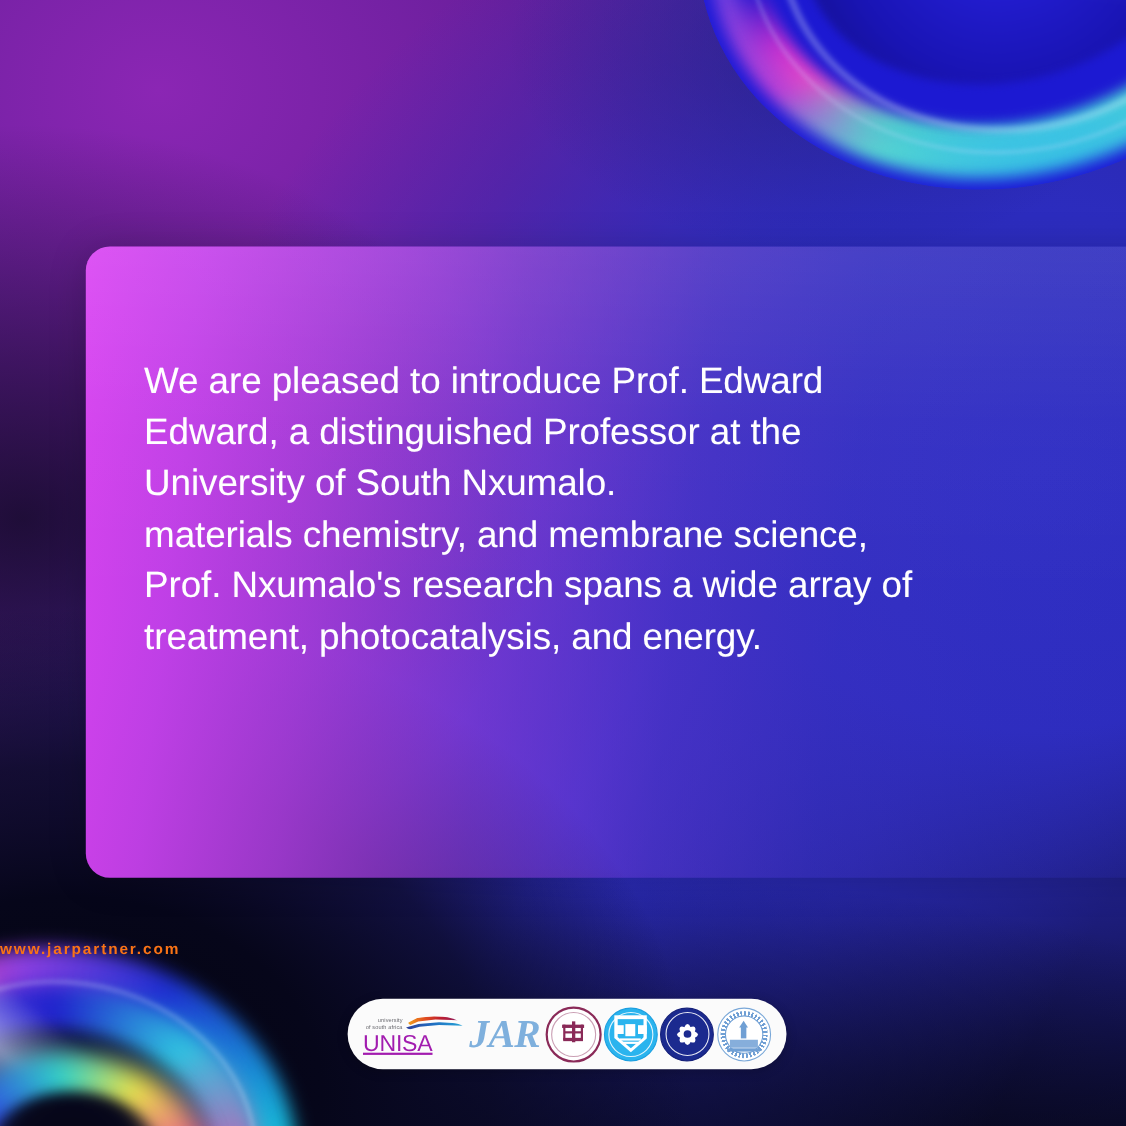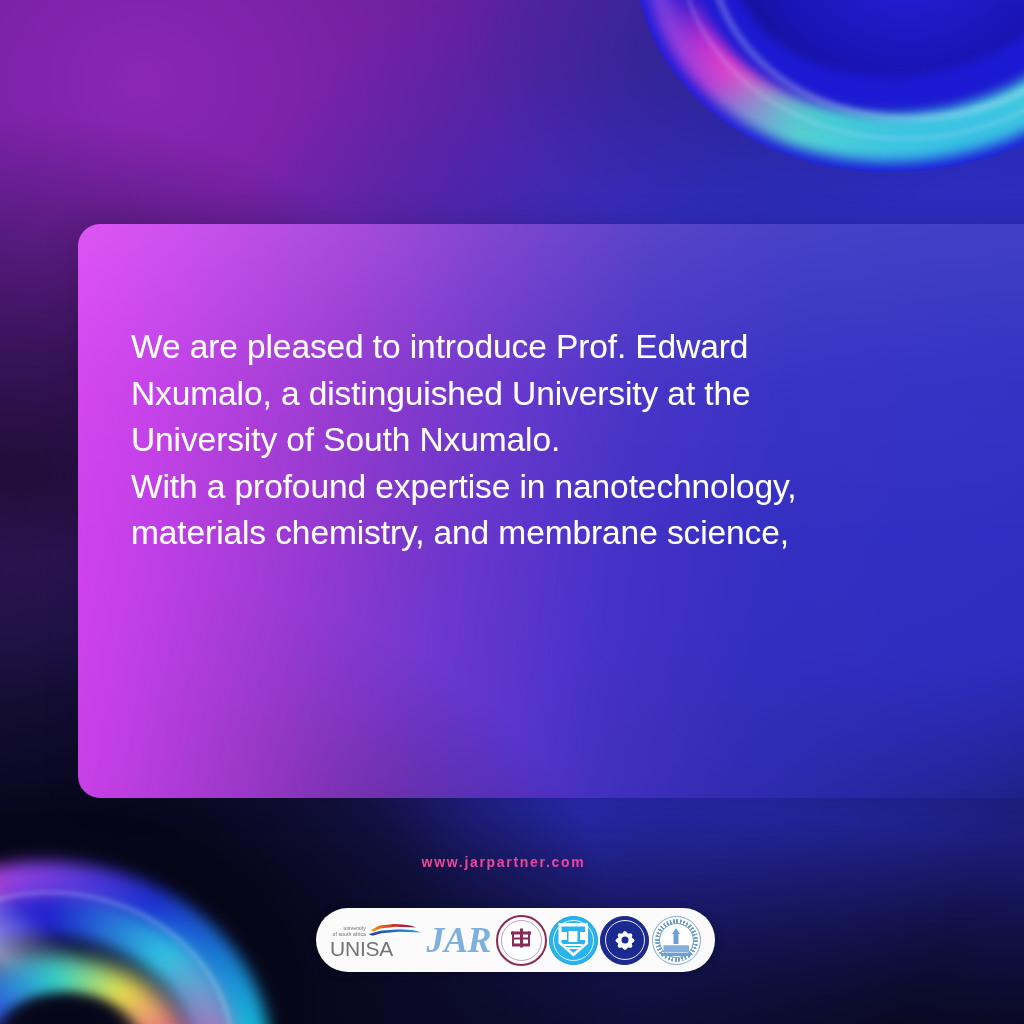--- a/index.html
+++ b/index.html
@@ -117,22 +117,22 @@
     font-size:33.5px;
     line-height:46.6px;
     font-weight:400;
     letter-spacing:-0.1px;
     white-space:pre;
     text-shadow:0 0 1px rgba(255,255,255,0.25);
   }
 
   
   .site-url{
-    position:absolute;left:0;right:17px;top:854px;text-align:center;
-    color:#ec4899;font-size:14px;font-weight:700;letter-spacing:1.7px;
+    position:absolute;left:0;right:17px;top:854px;text-align:left;
+    color:#f97316;font-size:14px;font-weight:700;letter-spacing:1.7px;
   }
 
   
   .logo-pill{
     position:absolute;left:316px;top:908px;width:399px;height:64px;
     background:#fbfbfb;border-radius:32px;
     display:flex;align-items:center;justify-content:space-between;
     padding:0 14px;box-sizing:border-box;
     box-shadow:0 2px 10px rgba(0,0,0,0.22);
   }
@@ -142,22 +142,22 @@
   .unisa-top{display:flex;align-items:flex-end;gap:3px;height:17px;}
   .unisa-sub{font-size:5.1px;line-height:6.2px;color:#6b6b70;letter-spacing:0.1px;text-align:right;width:36px;}
   .unisa-swoosh{position:relative;width:52px;height:15px;}
   .unisa-swoosh span{position:absolute;border-radius:50%;}
   .sw1{left:2px;top:1px;width:46px;height:11px;
        background:linear-gradient(90deg,#f0a01e 0%,#e2511f 32%,#c0202c 62%,#8e1f63 100%);
        clip-path:polygon(0% 58%,18% 18%,52% 2%,100% 10%,100% 36%,54% 30%,20% 46%,0% 84%);}
   .sw2{left:0px;top:6px;width:52px;height:9px;
        background:linear-gradient(90deg,#2b3d99 0%,#1f6fc2 48%,#27a3d6 100%);
        clip-path:polygon(0% 62%,22% 26%,58% 8%,100% 16%,100% 44%,58% 36%,24% 54%,0% 92%);}
-  .unisa-word{font-size:21px;line-height:22px;color:#737373;letter-spacing:-0.2px;font-weight:400;
-               font-family:"Liberation Sans",sans-serif;}
+  .unisa-word{font-size:21px;line-height:22px;color:#a21caf;letter-spacing:-0.2px;font-weight:400;
+               font-family:"Liberation Sans",sans-serif;text-decoration:underline;}
 
   
   .jar{font-family:"Liberation Serif",serif;font-style:italic;font-weight:700;
        font-size:36px;color:#7fb0dd;letter-spacing:-0.5px;line-height:40px;
        margin:0 2px 0 0;}
 
   
   .seal{width:47px;height:47px;border-radius:50%;position:relative;flex:0 0 auto;}
 
   .seal-a{border:2.2px solid #8a2a58;background:#ffffff;}
@@ -243,24 +243,25 @@
       <div class="tband t4"></div>
   </div>
   <div class="torus-ring-hl"></div>
   <div class="torus-bl2"></div>
   <div class="torus-core"></div>
 
   <div class="card">
     <div class="card-sheen"></div>
     <div class="card-body">
       <div class="body-line">We are pleased to introduce Prof. Edward</div>
-      <div class="body-line">Nxumalo, a distinguished University at the</div>
+      <div class="body-line">Edward, a distinguished Professor at the</div>
       <div class="body-line">University of South Nxumalo.</div>
-      <div class="body-line">With a profound expertise in nanotechnology,</div>
       <div class="body-line">materials chemistry, and membrane science,</div>
+      <div class="body-line">Prof. Nxumalo's research spans a wide array of</div>
+      <div class="body-line">treatment, photocatalysis, and energy.</div>
     </div>
   </div>
 
   <div class="site-url">www.jarpartner.com</div>
 
   <div class="logo-pill">
 
     <div class="unisa">
       <div class="unisa-top">
         <div class="unisa-sub">

